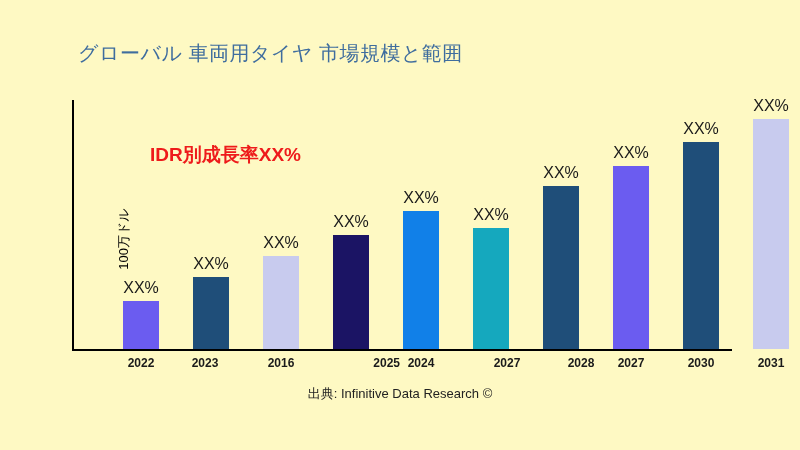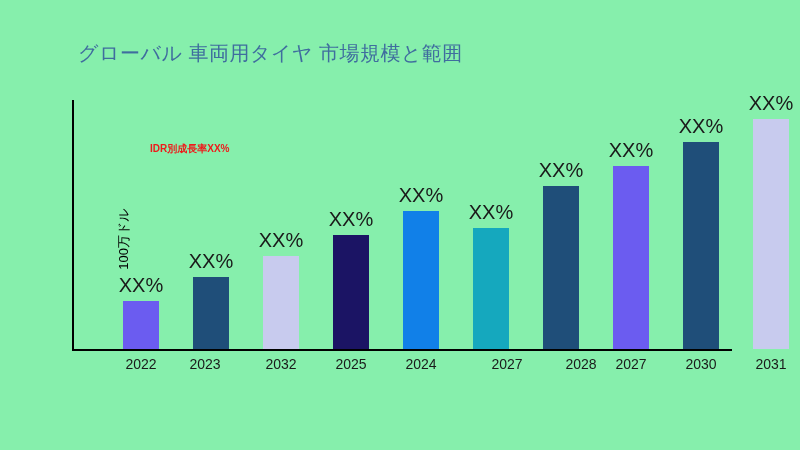--- a/index.html
+++ b/index.html
@@ -10,21 +10,21 @@
     width: 800px;
     height: 450px;
     background: #ffffff;
     font-family: "Liberation Sans", sans-serif;
     overflow: hidden;
   }
   #chart-root {
     position: relative;
     width: 800px;
     height: 450px;
-    background: #86efac;
+    background: #fef9c3;
   }
   
   .chart-title {
     position: absolute;
     left: 78px;
     top: 40px;
     font-size: 20px;
     color: #3f6d9e;
     letter-spacing: 0.5px;
     white-space: nowrap;
@@ -65,21 +65,21 @@
     transform-origin: center center;
     font-size: 13px;
     color: #000000;
     white-space: nowrap;
   }
   
   .growth-annotation {
     position: absolute;
     left: 78px;
     top: 42px;
-    font-size: 10px;
+    font-size: 19px;
     color: #ee1b1b;
     font-weight: bold;
     white-space: nowrap;
   }
   
   .bars-layer {
     position: absolute;
     left: 0;
     top: 0;
     width: 700px;
@@ -96,38 +96,39 @@
     bottom: 2px;
     left: 50%;
     transform: translateX(-50%);
     width: 36px;
     border-radius: 0;
   }
   .bar-value {
     position: absolute;
     left: 50%;
     transform: translateX(-50%);
-    font-size: 20px;
+    font-size: 16px;
     color: #1a1a1a;
     white-space: nowrap;
   }
   
   .x-labels {
     position: absolute;
     left: 72px;
     top: 356px;
     width: 700px;
     height: 22px;
   }
   .x-tick {
     position: absolute;
     width: 70px;
     text-align: center;
-    font-size: 14px;
+    font-size: 12px;
     color: #1a1a1a;
+    font-weight: bold;
   }
   
   .source-note {
     position: absolute;
     left: 0;
     top: 385px;
     width: 800px;
     text-align: center;
     font-size: 13px;
     color: #222222;
@@ -190,24 +191,25 @@
           <div class="bar" style="height: 230px; background: rgb(200, 203, 238);"></div>
           <div class="bar-value" style="bottom: 236px;">XX%</div>
         </div>
       </div>
 
   </div>
 
   <div class="x-labels" id="x-labels">
       <div class="x-tick" style="left: 34px;">2022</div>
       <div class="x-tick" style="left: 98px;">2023</div>
-      <div class="x-tick" style="left: 174px;">2032</div>
-      <div class="x-tick" style="left: 244px;">2025</div>
+      <div class="x-tick" style="left: 174px;">2016</div>
+      <div class="x-tick" style="left: 258px; text-align: right;">2025</div>
       <div class="x-tick" style="left: 314px;">2024</div>
       <div class="x-tick" style="left: 400px;">2027</div>
       <div class="x-tick" style="left: 474px;">2028</div>
       <div class="x-tick" style="left: 524px;">2027</div>
       <div class="x-tick" style="left: 594px;">2030</div>
       <div class="x-tick" style="left: 664px;">2031</div>
     </div>
 
+  <div class="source-note">出典: Infinitive Data Research ©</div>
 
 </div>
 
 </body></html>

